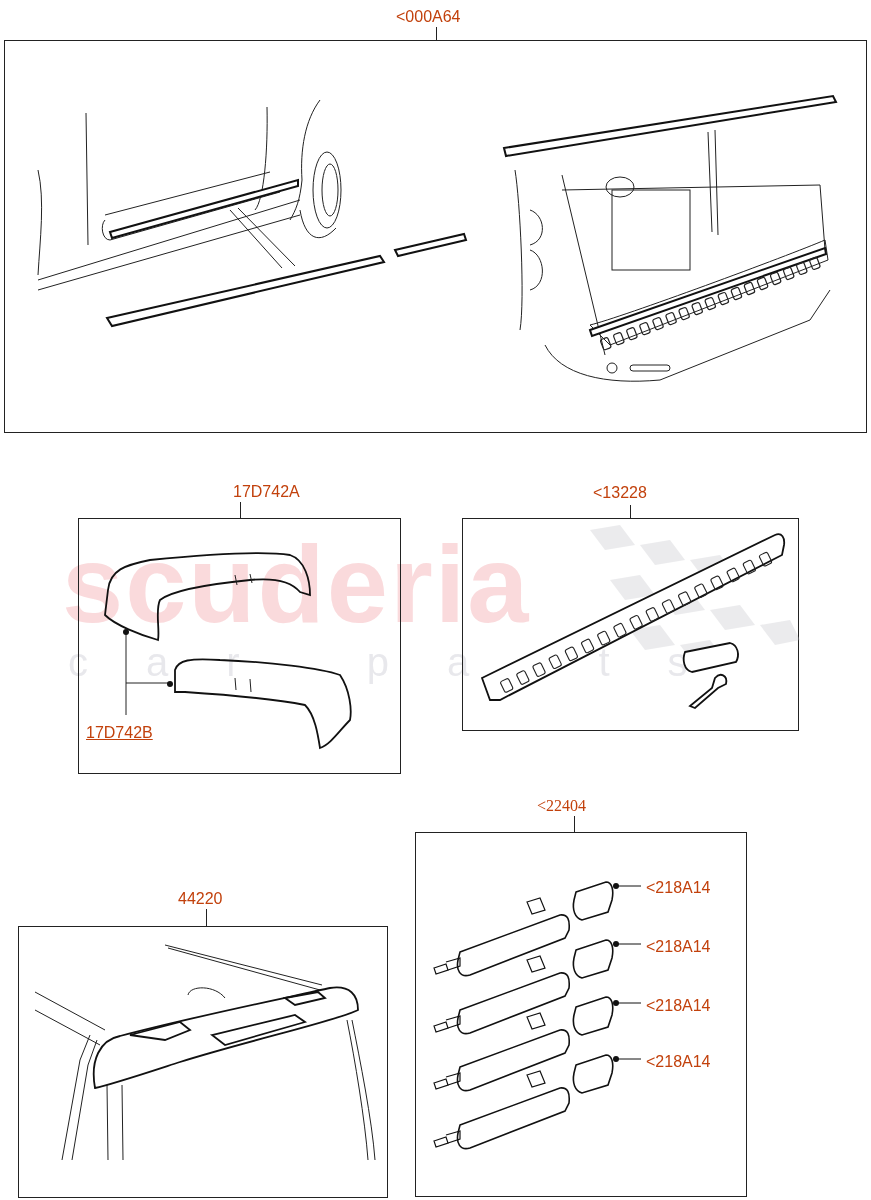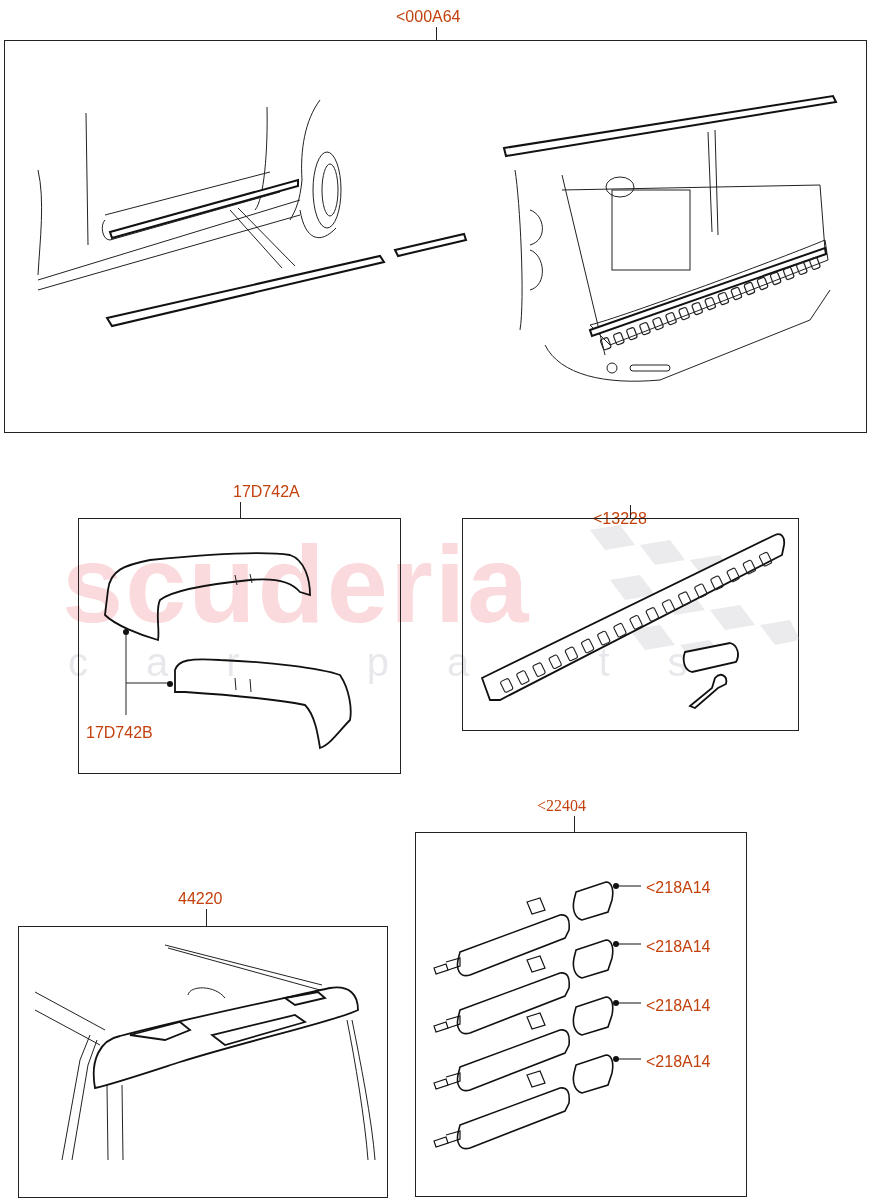--- a/index.html
+++ b/index.html
@@ -80,36 +80,36 @@
       <rect x="196" y="0" width="8" height="11" rx="2"></rect>
         <rect x="210" y="0" width="8" height="11" rx="2"></rect>
       <rect x="224" y="0" width="8" height="11" rx="2"></rect>
     </g>
   </g>
 </svg>
 
 <div class="lbl" style="left:197px;top:483px;margin-left:36px;">17D742A</div>
 <div class="tick" style="left:240px;top:502px;height:16px;"></div>
 <div class="box" style="left:78px;top:518px;width:323px;height:256px;background:transparent;"></div>
-<div class="lbl" style="left:86px;top:724px;">17D742B</div>
+<div class="lbl" style="left:86px;top:724px;text-decoration:underline;">17D742B</div>
 <svg width="871" height="1200" viewBox="0 0 871 1200" style="pointer-events:none">
   <g fill="none" stroke="#111" stroke-width="1.8">
     <path d="M108 590 C110 570 125 565 150 560 C200 555 260 550 290 555 C305 560 310 580 310 595 L300 592 C290 580 270 578 250 580 C200 585 170 592 160 600 C155 610 160 630 158 640 C140 635 115 625 105 615 Z"></path>
     <path d="M175 670 C178 660 190 658 220 660 C270 662 320 668 340 675 C350 690 352 710 350 720 C340 730 330 745 320 748 C318 735 315 715 305 705 C280 700 230 695 185 692 L175 692 Z"></path>
   </g>
   <g fill="none" stroke="#222" stroke-width="1">
     <path d="M235 575 L237 585 M250 574 L252 583"></path>
     <path d="M235 678 L236 690 M250 679 L251 692"></path>
     <path d="M126 632 L126 715 M126 683 L168 683"></path>
   </g>
   <circle cx="126" cy="632" r="3" fill="#111"></circle>
   <circle cx="170" cy="684" r="3" fill="#111"></circle>
 </svg>
 
-<div class="lbl" style="left:593px;top:510px;">&lt;13228</div>
+<div class="lbl" style="left:593px;top:484px;">&lt;13228</div>
 <div class="tick" style="left:630px;top:505px;height:14px;"></div>
 <div class="box" style="left:462px;top:518px;width:337px;height:213px;background:transparent;"></div>
 <svg width="871" height="1200" viewBox="0 0 871 1200" style="pointer-events:none">
 
   <g fill="rgba(190,190,195,0.3)">
     <path d="M590 530 L620 525 L635 545 L605 550 Z"></path>
     <path d="M640 545 L670 540 L685 560 L655 565 Z"></path>
     <path d="M690 560 L720 555 L735 575 L705 580 Z"></path>
     <path d="M610 580 L640 575 L655 595 L625 600 Z"></path>
     <path d="M660 595 L690 590 L705 610 L675 615 Z"></path>

